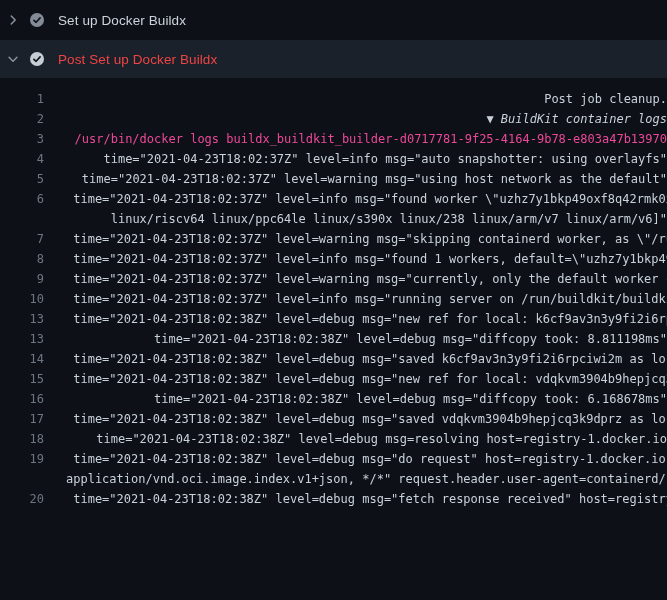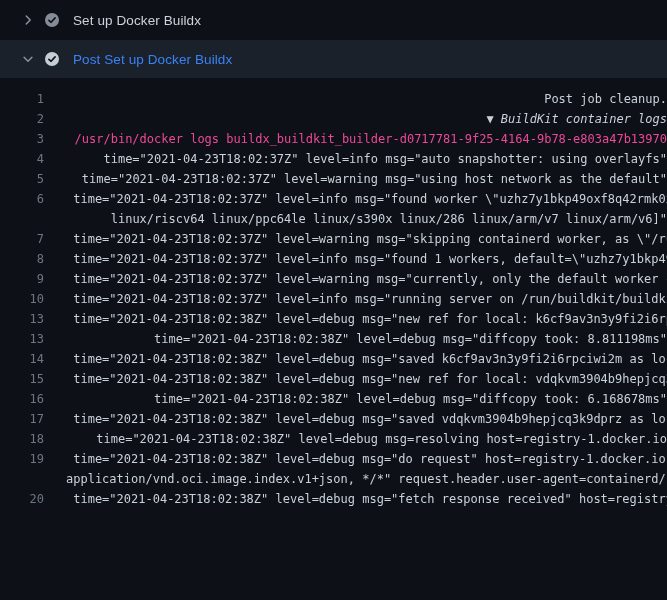--- a/index.html
+++ b/index.html
@@ -7,21 +7,21 @@
   body {
     background: #0d1117;
     font-family: "Liberation Sans", sans-serif;
   }
   
   .steps { width: 667px; }
   .step-row {
     height: 40px;
     display: flex;
     align-items: center;
-    padding-left: 20px;
+    padding-left: 5px;
     cursor: pointer;
   }
   .step-row.expanded {
     height: 38px;
     background: #1a212b;
   }
   .chev {
     width: 16px; height: 16px;
     margin-right: 8px;
     display: inline-flex; align-items: center; justify-content: center;
@@ -31,21 +31,21 @@
     width: 16px; height: 16px;
     margin-right: 13px;
     display: inline-flex; align-items: center; justify-content: center;
     flex: 0 0 16px;
   }
   .step-title {
     font-size: 13.5px;
     color: #ccd3da;
     letter-spacing: 0.1px;
   }
-  .step-row.expanded .step-title { color: #3b82f6; }
+  .step-row.expanded .step-title { color: #ef4444; }
 
   
   .log {
     padding-top: 11px;
     font-family: "DejaVu Sans Mono", "Liberation Mono", monospace;
     font-size: 12px;
   }
   .log-row {
     height: 20px;
     line-height: 20px;
@@ -107,21 +107,21 @@
     </div>
   </div>
 <div class="log">
   <div>
       <div class="log-row"><span class="ln">1</span><span class="lc plain">Post job cleanup.</span></div>
       <div class="log-row"><span class="ln">2</span><span class="lc group"><span class="group-toggle">▼</span><span> BuildKit container logs</span></span></div>
       <div class="log-row"><span class="ln">3</span><span class="lc command"> /usr/bin/docker logs buildx_buildkit_builder-d0717781-9f25-4164-9b78-e803a47b13970</span></div>
       <div class="log-row"><span class="ln">4</span><span class="lc plain"> time="2021-04-23T18:02:37Z" level=info msg="auto snapshotter: using overlayfs"</span></div>
       <div class="log-row"><span class="ln">5</span><span class="lc plain"> time="2021-04-23T18:02:37Z" level=warning msg="using host network as the default"</span></div>
       <div class="log-row"><span class="ln">6</span><span class="lc plain"> time="2021-04-23T18:02:37Z" level=info msg="found worker \"uzhz7y1bkp49oxf8q42rmk0xjd\", labels=map[</span></div>
-      <div class="log-row"><span class="ln"></span><span class="lc wrap">linux/riscv64 linux/ppc64le linux/s390x linux/286 linux/arm/v7 linux/arm/v6]"</span></div>
+      <div class="log-row"><span class="ln"></span><span class="lc wrap">linux/riscv64 linux/ppc64le linux/s390x linux/238 linux/arm/v7 linux/arm/v6]"</span></div>
       <div class="log-row"><span class="ln">7</span><span class="lc plain"> time="2021-04-23T18:02:37Z" level=warning msg="skipping containerd worker, as \"/run/containerd/containerd.sock\" does not exist"</span></div>
       <div class="log-row"><span class="ln">8</span><span class="lc plain"> time="2021-04-23T18:02:37Z" level=info msg="found 1 workers, default=\"uzhz7y1bkp49oxf8q42rmk0xjd\""</span></div>
       <div class="log-row"><span class="ln">9</span><span class="lc plain"> time="2021-04-23T18:02:37Z" level=warning msg="currently, only the default worker can be used."</span></div>
       <div class="log-row"><span class="ln">10</span><span class="lc plain"> time="2021-04-23T18:02:37Z" level=info msg="running server on /run/buildkit/buildkitd.sock"</span></div>
       <div class="log-row"><span class="ln">13</span><span class="lc plain"> time="2021-04-23T18:02:38Z" level=debug msg="new ref for local: k6cf9av3n3y9fi2i6rpciwi2m"</span></div>
       <div class="log-row"><span class="ln">13</span><span class="lc plain"> time="2021-04-23T18:02:38Z" level=debug msg="diffcopy took: 8.811198ms"</span></div>
       <div class="log-row"><span class="ln">14</span><span class="lc plain"> time="2021-04-23T18:02:38Z" level=debug msg="saved k6cf9av3n3y9fi2i6rpciwi2m as local.dockerfile"</span></div>
       <div class="log-row"><span class="ln">15</span><span class="lc plain"> time="2021-04-23T18:02:38Z" level=debug msg="new ref for local: vdqkvm3904b9hepjcq3k9dprz"</span></div>
       <div class="log-row"><span class="ln">16</span><span class="lc plain"> time="2021-04-23T18:02:38Z" level=debug msg="diffcopy took: 6.168678ms"</span></div>
       <div class="log-row"><span class="ln">17</span><span class="lc plain"> time="2021-04-23T18:02:38Z" level=debug msg="saved vdqkvm3904b9hepjcq3k9dprz as local.context"</span></div>

